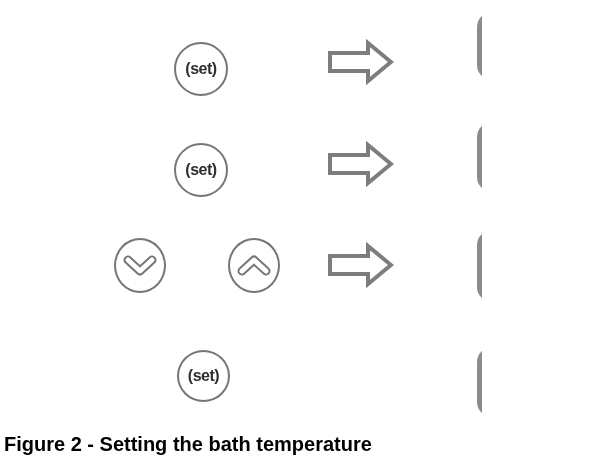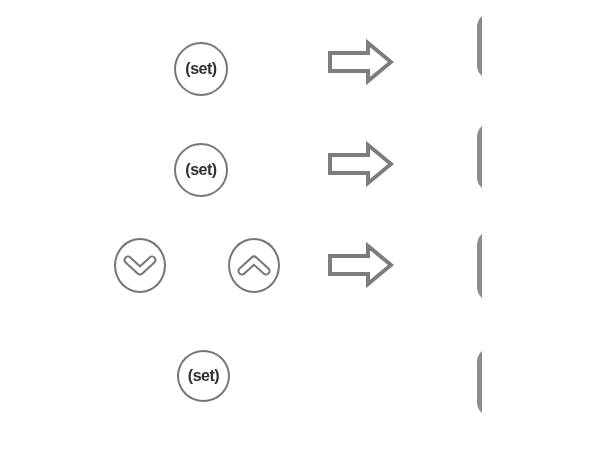--- a/index.html
+++ b/index.html
@@ -180,14 +180,15 @@
   <div class="lcd lcd-4">
     <span>
         <svg width="30" height="44" viewBox="0 0 30 44">
           <rect x="0" y="0" width="30" height="8" rx="1.5" fill="#1273BE"></rect>
           <rect x="0" y="18" width="30" height="8" rx="1.5" fill="#1273BE"></rect>
           <rect x="0" y="36" width="30" height="8" rx="1.5" fill="#1273BE"></rect>
         </svg>
       </span>
   </div>
 
+  <div class="caption">Figure 2 - Setting the bath temperature</div>
 
 </div>
 
 </body></html>

